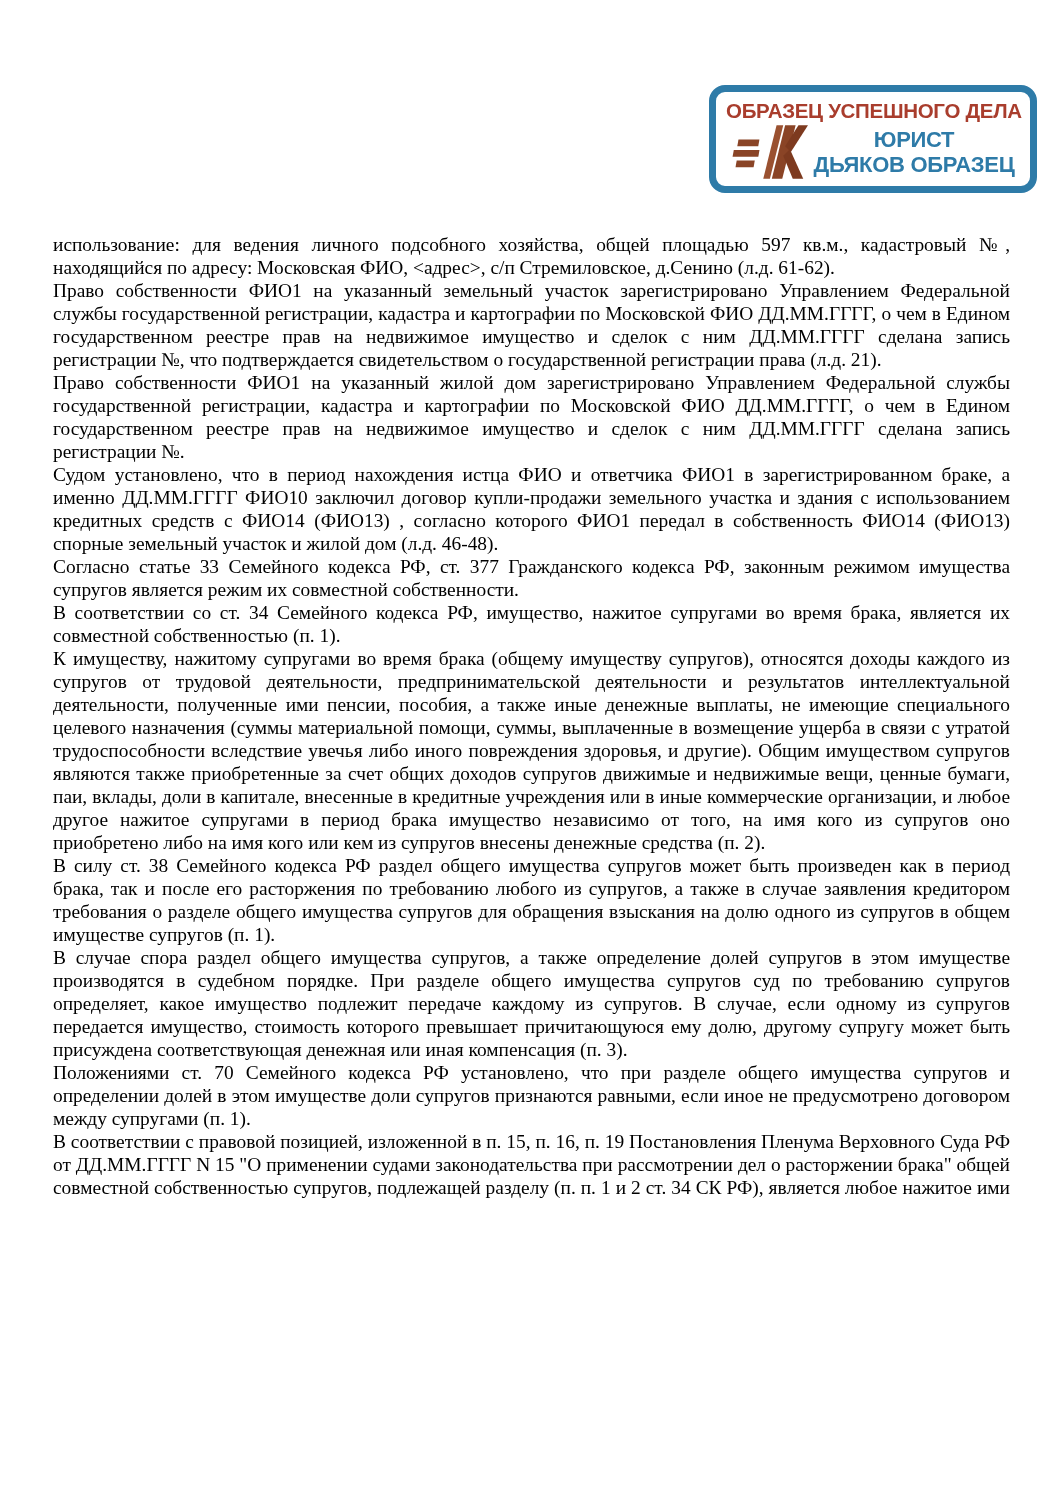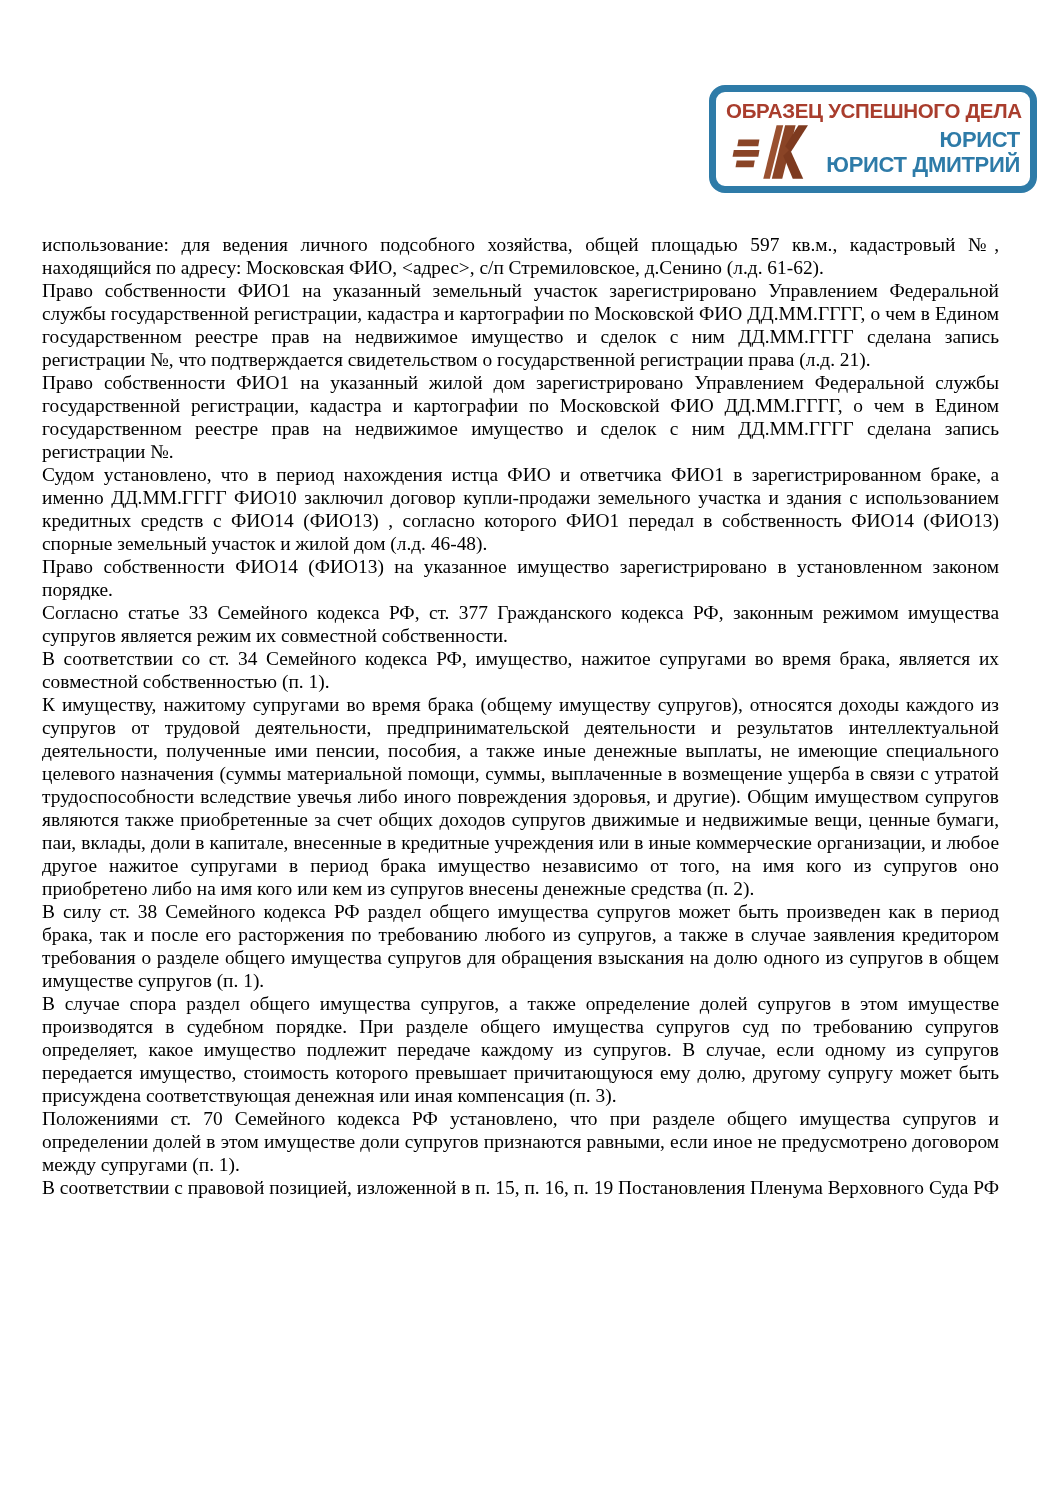--- a/index.html
+++ b/index.html
@@ -46,33 +46,33 @@
     align-items: center;
   }
   .logo-mark {
     width: 80px;
     height: 58px;
     flex: 0 0 auto;
     margin-left: 2px;
   }
   .logo-names {
     flex: 1;
-    text-align: right;
+    text-align: center;
     color: #2e7ba8;
     font-weight: bold;
     font-size: 22px;
     line-height: 25px;
     letter-spacing: -0.3px;
     white-space: nowrap;
   }
 
   
   .body-text {
     position: absolute;
-    left: 42px;
+    left: 53px;
     top: 233px;
     width: 957px;
     font-size: 19.4px;
     line-height: 23px;
     color: #000000;
     text-align: justify;
   }
   .body-text p {
     margin: 0;
     padding: 0;
@@ -99,31 +99,30 @@
 
           <polygon points="46,58 60,2 71,2 57,58" fill="#8a4426"></polygon>
 
           <polygon points="60,24 74,2 84,2 66,30" fill="#7d3a1f"></polygon>
 
           <polygon points="58,34 68,58 79,58 65,27" fill="#7d3a1f"></polygon>
         </svg>
       </span>
       <div class="logo-names">
         <div>ЮРИСТ</div>
-        <div>ЮРИСТ ДМИТРИЙ</div>
+        <div>ДЬЯКОВ ОБРАЗЕЦ</div>
       </div>
     </div>
   </div>
 
   <div class="body-text">
       <p>использование: для ведения личного подсобного хозяйства, общей площадью 597 кв.м., кадастровый №, находящийся по адресу: Московская ФИО, &lt;адрес&gt;, с/п Стремиловское, д.Сенино (л.д. 61-62).</p>
       <p>Право собственности ФИО1 на указанный земельный участок зарегистрировано Управлением Федеральной службы государственной регистрации, кадастра и картографии по Московской ФИО ДД.ММ.ГГГГ, о чем в Едином государственном реестре прав на недвижимое имущество и сделок с ним ДД.ММ.ГГГГ сделана запись регистрации №, что подтверждается свидетельством о государственной регистрации права (л.д. 21).</p>
       <p>Право собственности ФИО1 на указанный жилой дом зарегистрировано Управлением Федеральной службы государственной регистрации, кадастра и картографии по Московской ФИО ДД.ММ.ГГГГ, о чем в Едином государственном реестре прав на недвижимое имущество и сделок с ним ДД.ММ.ГГГГ сделана запись регистрации №.</p>
       <p>Судом установлено, что в период нахождения истца ФИО и ответчика ФИО1 в зарегистрированном браке, а именно ДД.ММ.ГГГГ ФИО10 заключил договор купли-продажи земельного участка и здания с использованием кредитных средств с ФИО14 (ФИО13) , согласно которого ФИО1 передал в собственность ФИО14 (ФИО13) спорные земельный участок и жилой дом (л.д. 46-48).</p>
-      <p>Право собственности ФИО14 (ФИО13) на указанное имущество зарегистрировано в установленном законом порядке.</p>
       <p>Согласно статье 33 Семейного кодекса РФ, ст. 377 Гражданского кодекса РФ, законным режимом имущества супругов является режим их совместной собственности.</p>
       <p>В соответствии со ст. 34 Семейного кодекса РФ, имущество, нажитое супругами во время брака, является их совместной собственностью (п. 1).</p>
       <p>К имуществу, нажитому супругами во время брака (общему имуществу супругов), относятся доходы каждого из супругов от трудовой деятельности, предпринимательской деятельности и результатов интеллектуальной деятельности, полученные ими пенсии, пособия, а также иные денежные выплаты, не имеющие специального целевого назначения (суммы материальной помощи, суммы, выплаченные в возмещение ущерба в связи с утратой трудоспособности вследствие увечья либо иного повреждения здоровья, и другие). Общим имуществом супругов являются также приобретенные за счет общих доходов супругов движимые и недвижимые вещи, ценные бумаги, паи, вклады, доли в капитале, внесенные в кредитные учреждения или в иные коммерческие организации, и любое другое нажитое супругами в период брака имущество независимо от того, на имя кого из супругов оно приобретено либо на имя кого или кем из супругов внесены денежные средства (п. 2).</p>
       <p>В силу ст. 38 Семейного кодекса РФ раздел общего имущества супругов может быть произведен как в период брака, так и после его расторжения по требованию любого из супругов, а также в случае заявления кредитором требования о разделе общего имущества супругов для обращения взыскания на долю одного из супругов в общем имуществе супругов (п. 1).</p>
       <p>В случае спора раздел общего имущества супругов, а также определение долей супругов в этом имуществе производятся в судебном порядке. При разделе общего имущества супругов суд по требованию супругов определяет, какое имущество подлежит передаче каждому из супругов. В случае, если одному из супругов передается имущество, стоимость которого превышает причитающуюся ему долю, другому супругу может быть присуждена соответствующая денежная или иная компенсация (п. 3).</p>
       <p>Положениями ст. 70 Семейного кодекса РФ установлено, что при разделе общего имущества супругов и определении долей в этом имуществе доли супругов признаются равными, если иное не предусмотрено договором между супругами (п. 1).</p>
       <p>В соответствии с правовой позицией, изложенной в п. 15, п. 16, п. 19 Постановления Пленума Верховного Суда РФ от ДД.ММ.ГГГГ N 15 "О применении судами законодательства при рассмотрении дел о расторжении брака" общей совместной собственностью супругов, подлежащей разделу (п. п. 1 и 2 ст. 34 СК РФ), является любое нажитое ими в период брака движимое и недвижимое имущество, которое в силу ст. ст. 128, 129, п. п. 1 и 2 ст. 213</p>
     </div>
 
 </div>

